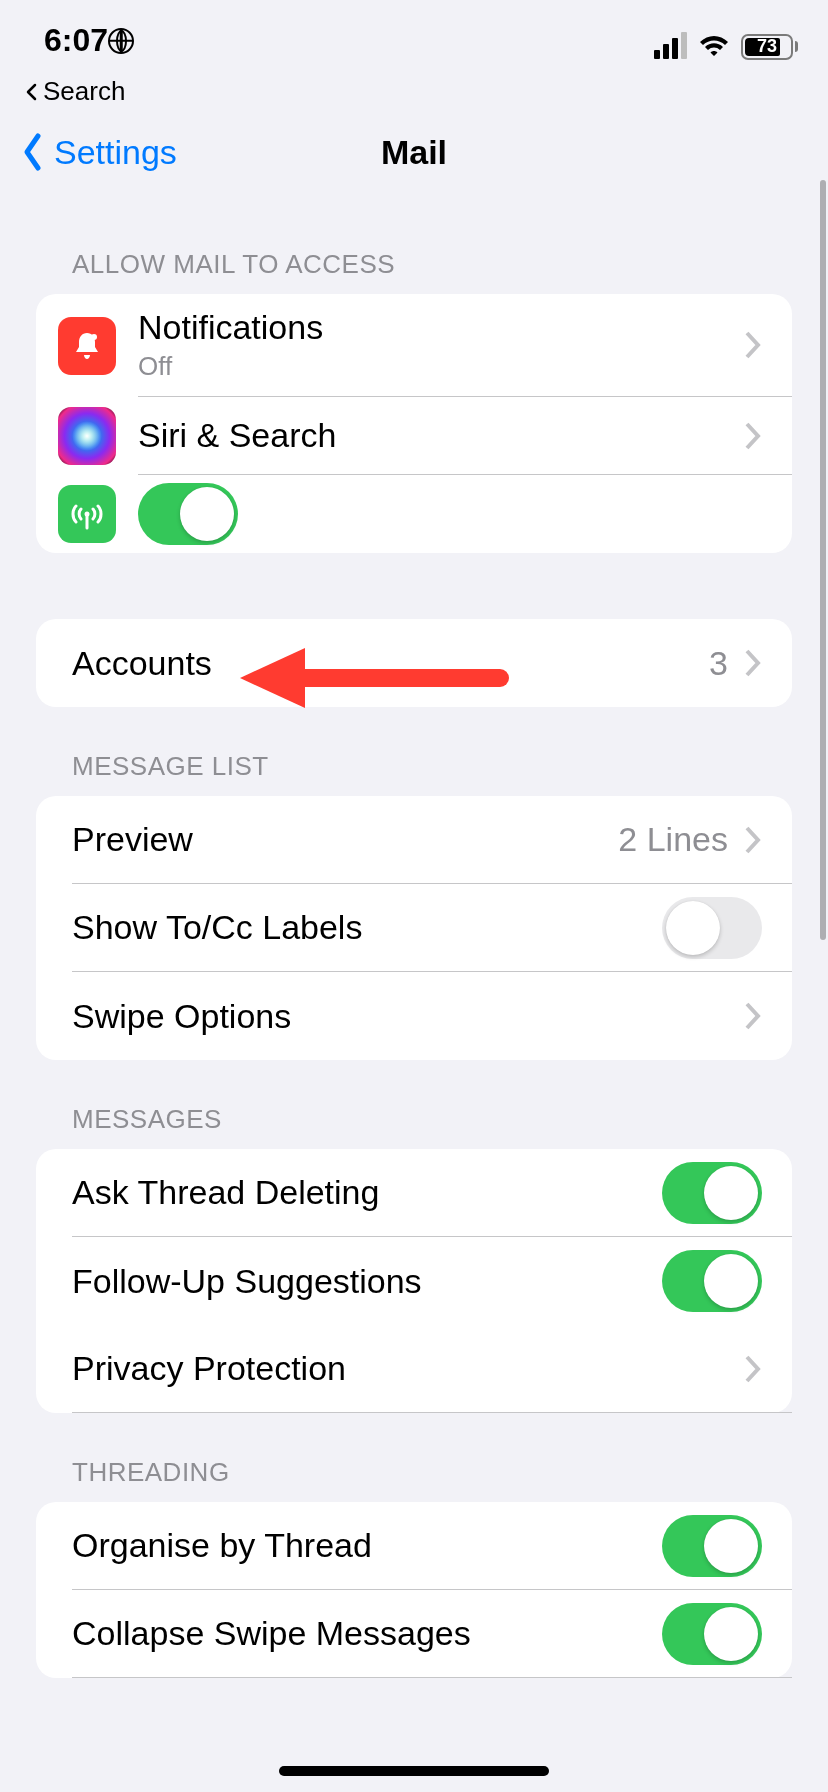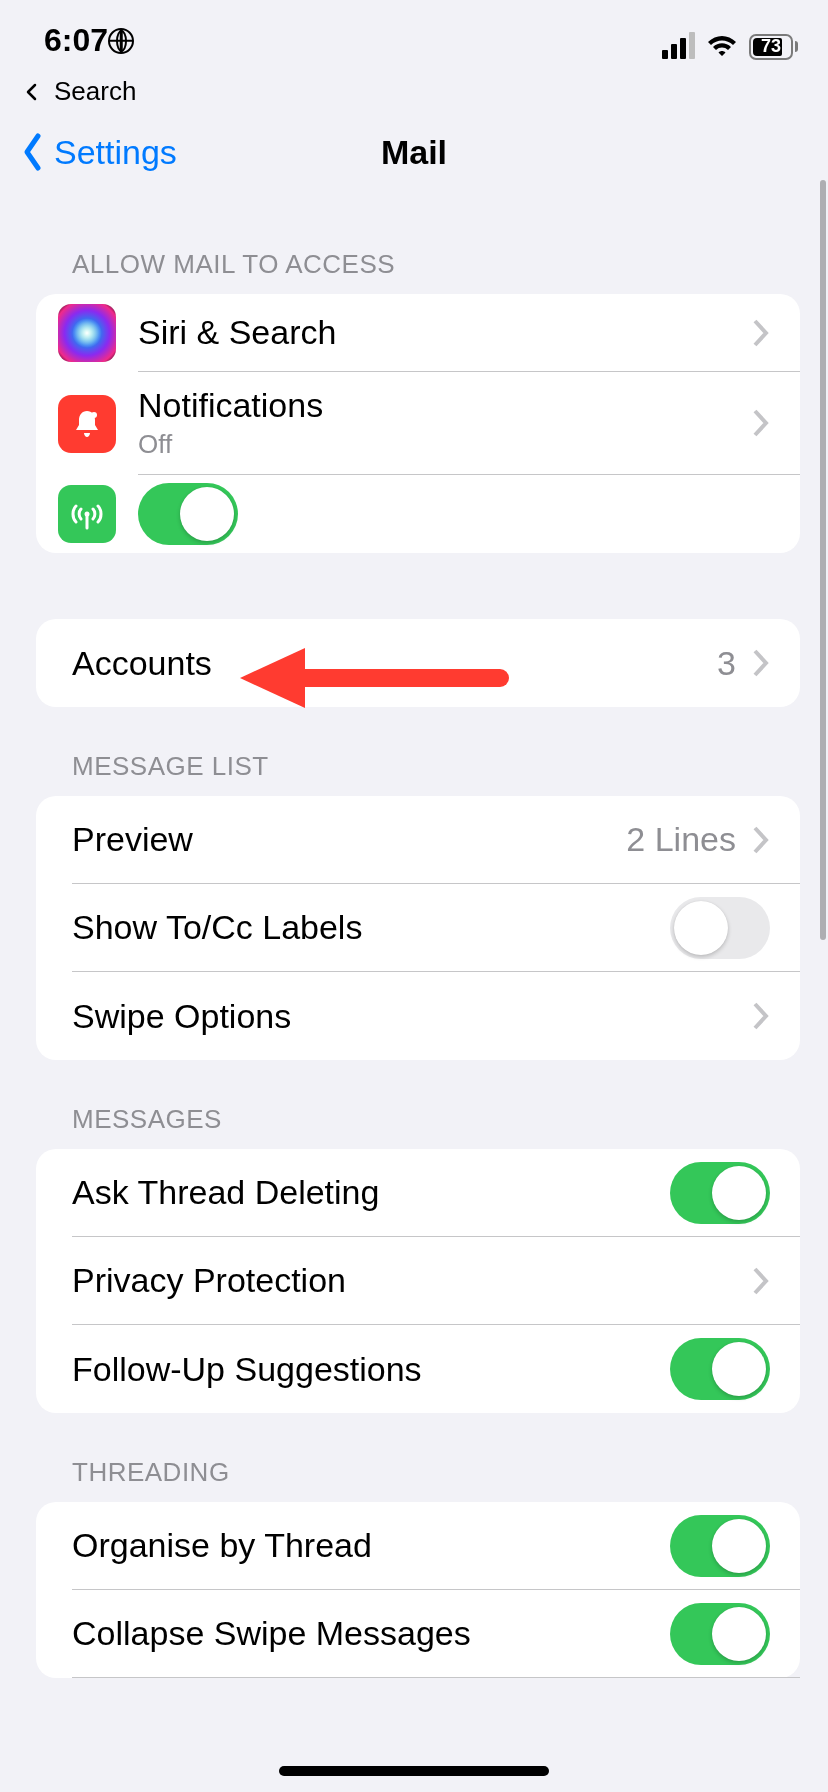--- a/index.html
+++ b/index.html
@@ -50,42 +50,42 @@
   }
   .globe::after{
     content:""; position:absolute; top:0; bottom:0; left:50%; width:2.5px; background:#000; transform:translateX(-50%);
   }
   .globe .ell{
     position:absolute; top:0; bottom:0; left:25%; right:25%; border:2.5px solid #000; border-radius:50%;
   }
 
   .back-search{
     padding-left: 22px;
-    display:flex; align-items:center; gap:12px;
+    display:flex; align-items:center; gap:1px;
     font-size: 26px;
     color:#000;
     font-weight:500;
   }
   .back-search svg{ width: 20px; height:20px; }
 
   
   .cell-bars{ display:flex; align-items:flex-end; gap:3px; height:24px;}
   .cell-bars span{ width:6px; background:#000; border-radius:1px;}
   .cell-bars span:nth-child(1){height:9px;}
   .cell-bars span:nth-child(2){height:15px;}
   .cell-bars span:nth-child(3){height:21px;}
   .cell-bars span:nth-child(4){height:27px; background:#bdbdbd;}
 
   .wifi-icon svg{ width:34px; height:26px; }
 
   .battery{
     display:flex; align-items:center; gap:2px;
   }
   .battery-body{
-    width:44px; height:26px; border:2.5px solid #7a7a7a; border-radius:7px; position:relative; display:flex; align-items:center; justify-content:center;
+    width:52px; height:26px; border:2.5px solid #7a7a7a; border-radius:7px; position:relative; display:flex; align-items:center; justify-content:center;
   }
   .battery-fill{
     position:absolute; left:2px; top:2px; bottom:2px; width:73%; background:#000; border-radius:4px 2px 2px 4px;
   }
   .battery-text{ position:relative; color:#fff; font-size:18px; font-weight:600;}
   .battery-cap{ width:3px; height:11px; background:#7a7a7a; border-radius:0 3px 3px 0;}
 
   
   .nav-bar{
     position:relative;
@@ -99,21 +99,21 @@
     font-weight:400;
     text-align:center;
   }
   .nav-back svg{ width:34px; height:44px; }
   .nav-title{
     position:absolute; left:0; right:0; text-align:center;
     font-size:34px; font-weight:600;
   }
 
   .content{
-    padding: 0 28px 0 36px;
+    padding: 0 36px 0 36px;
     position: relative;
   }
 
   .section-header{
     color: var(--secondary);
     font-size: 26px;
     letter-spacing: 0.5px;
     padding: 44px 0 14px 36px;
     text-transform: uppercase;
     font-weight:400;
@@ -263,45 +263,45 @@
       </svg>
     <span>Settings</span>
   </div>
   <div class="nav-title">Mail</div>
 </div>
 
 <div class="content">
 
   <div class="section-header first">Allow Mail to Access</div>
   <div class="card first-card">
-    <div class="row with-icon">
-      <div class="app-icon siri"></div>
-      <div class="row-body bordered">
-        <div class="title-stack">
-            <span class="row-title">Siri &amp; Search</span>
-          </div>
-        <div class="row-right">
-            <span class="chevron"><svg viewBox="0 0 18 30">
-                <path d="M3 3 L14 15 L3 27"></path>
-              </svg></span>
-          </div>
-      </div>
-    </div>
     <div class="row with-icon tall">
       <div class="app-icon notif">
         <svg viewBox="0 0 34 34">
             <path d="M17 4 C12 4 9 8 9 13 L9 18 L6 23 L28 23 L25 18 L25 13 C25 8 22 4 17 4 Z M14 26 C14 28 15.5 30 17 30 C18.5 30 20 28 20 26 Z"></path>
             <circle cx="24" cy="8" r="3" fill="#fff"></circle>
           </svg>
       </div>
       <div class="row-body bordered">
         <div class="title-stack">
           <span class="row-title">Notifications</span>
           <span class="row-sub">Off</span>
         </div>
+        <div class="row-right">
+            <span class="chevron"><svg viewBox="0 0 18 30">
+                <path d="M3 3 L14 15 L3 27"></path>
+              </svg></span>
+          </div>
+      </div>
+    </div>
+    <div class="row with-icon">
+      <div class="app-icon siri"></div>
+      <div class="row-body bordered">
+        <div class="title-stack">
+            <span class="row-title">Siri &amp; Search</span>
+          </div>
         <div class="row-right">
             <span class="chevron"><svg viewBox="0 0 18 30">
                 <path d="M3 3 L14 15 L3 27"></path>
               </svg></span>
           </div>
       </div>
     </div>
     <div class="row with-icon">
       <div class="app-icon data">
         <svg viewBox="0 0 40 40">
@@ -383,39 +383,39 @@
       <div class="row-body bordered">
         <span class="row-title">Ask Thread Deleting</span>
         <div class="row-right">
           <div class="toggle on">
               <div class="knob"></div>
             </div>
         </div>
       </div>
     </div>
     <div class="row">
-      <div class="row-body bordered">
-        <span class="row-title">Privacy Protection</span>
-        <div class="row-right">
-            <span class="chevron"><svg viewBox="0 0 18 30">
-                <path d="M3 3 L14 15 L3 27"></path>
-              </svg></span>
-          </div>
-      </div>
-    </div>
-    <div class="row">
       <div class="row-body">
         <span class="row-title">Follow‑Up Suggestions</span>
         <div class="row-right">
           <div class="toggle on">
               <div class="knob"></div>
             </div>
         </div>
       </div>
     </div>
+    <div class="row">
+      <div class="row-body bordered">
+        <span class="row-title">Privacy Protection</span>
+        <div class="row-right">
+            <span class="chevron"><svg viewBox="0 0 18 30">
+                <path d="M3 3 L14 15 L3 27"></path>
+              </svg></span>
+          </div>
+      </div>
+    </div>
   </div>
 
   <div class="section-header">Threading</div>
   <div class="card">
     <div class="row">
       <div class="row-body bordered">
         <span class="row-title">Organise by Thread</span>
         <div class="row-right">
           <div class="toggle on">
               <div class="knob"></div>

